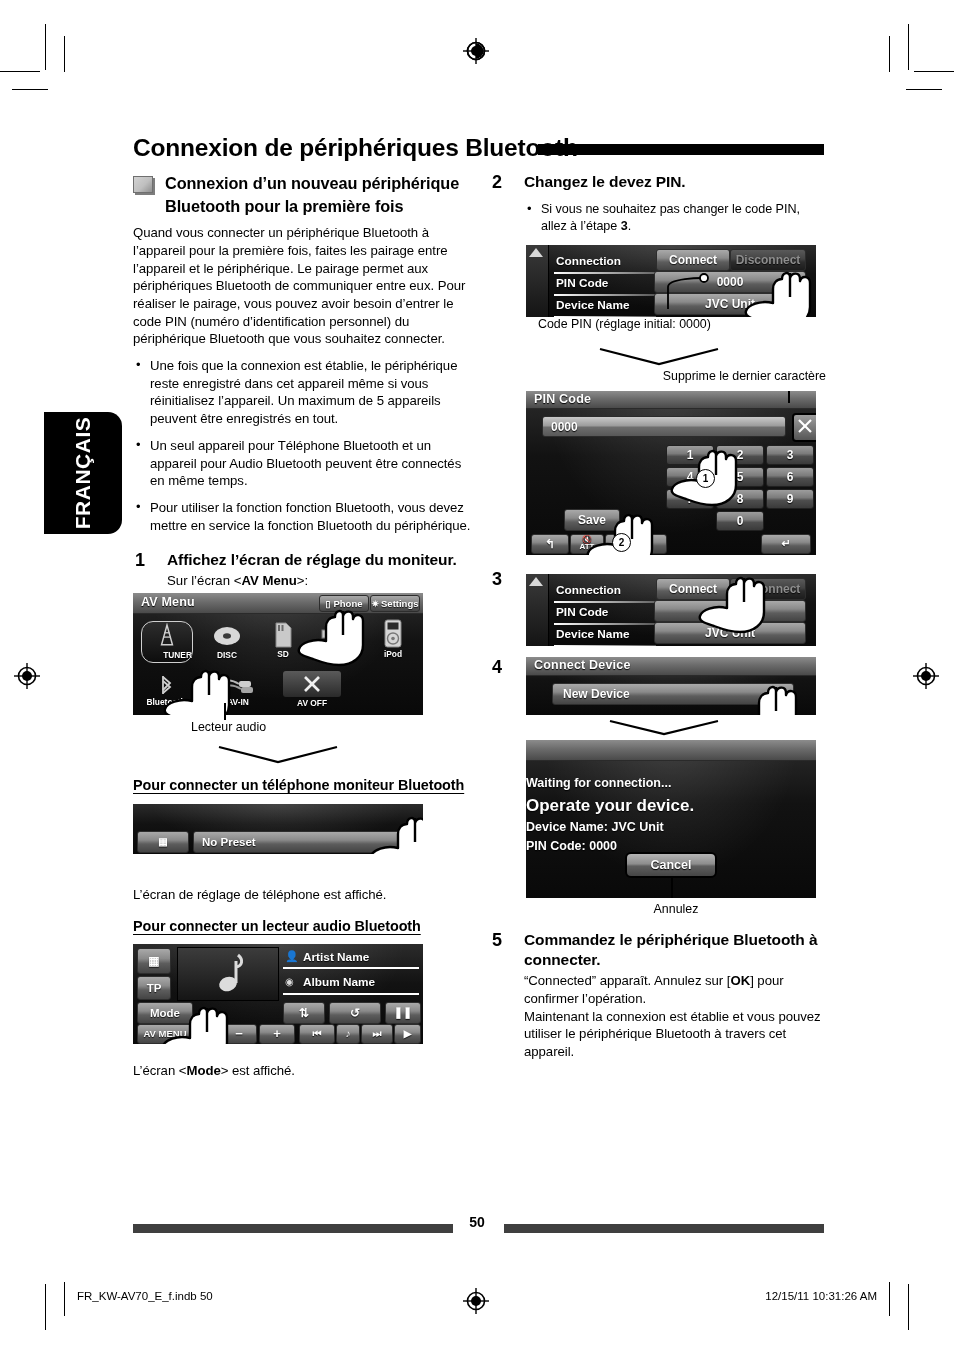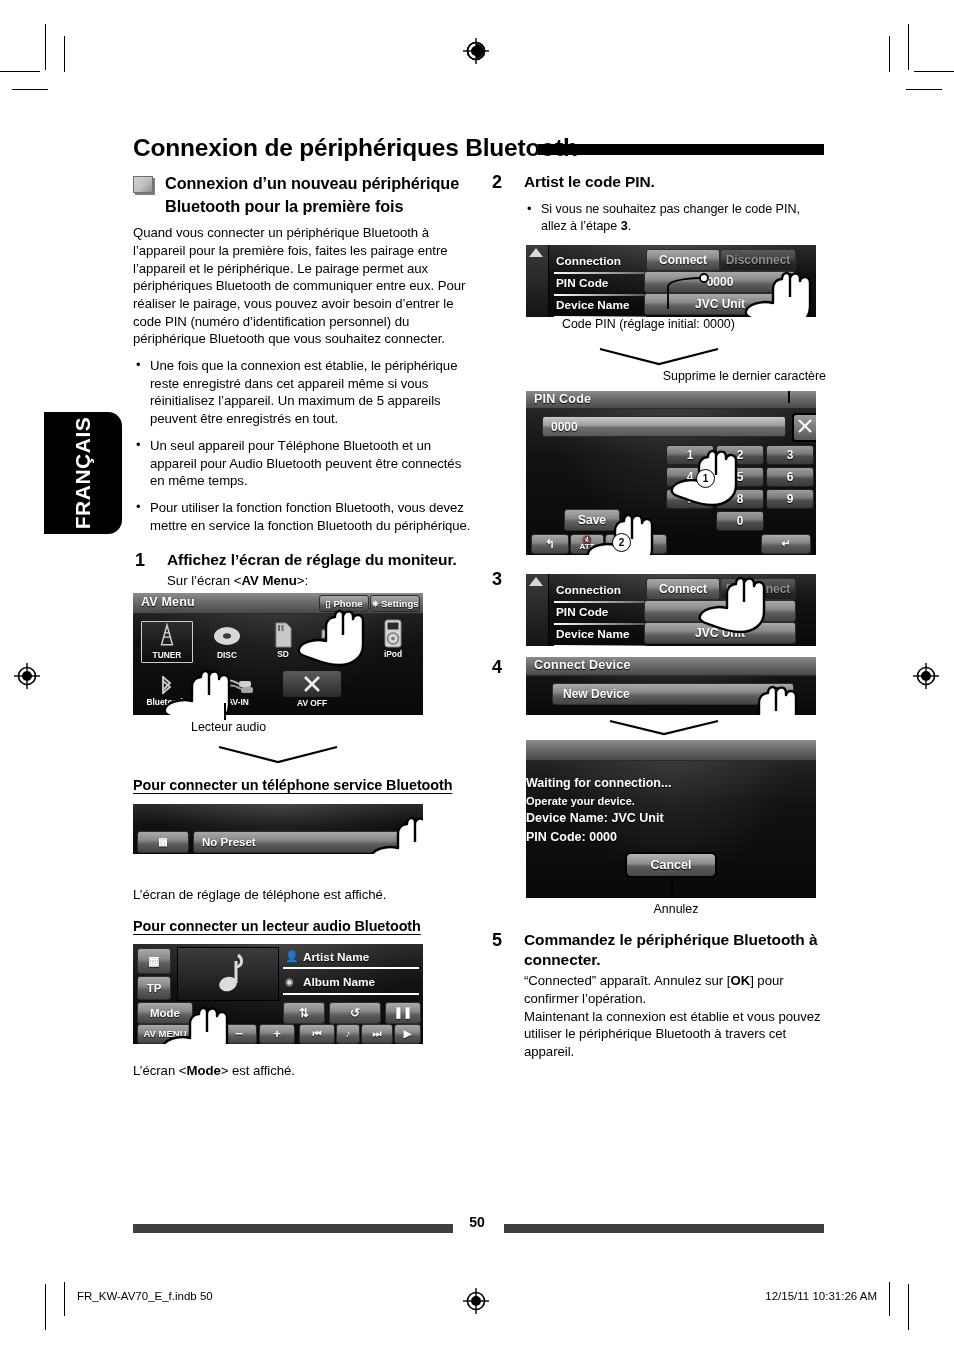--- a/index.html
+++ b/index.html
@@ -69,21 +69,21 @@
 
   .btn{display:flex;align-items:center;justify-content:center;color:#fff;
        font-size:11.5px;font-weight:bold;border-radius:3px;
        background:linear-gradient(180deg,#a9a9a9 0%,#8a8a8a 40%,#5d5d5d 60%,#444 100%);
        border:1px solid #2d2d2d;text-shadow:0 1px 1px rgba(0,0,0,.8);}
   .btn.dark{background:linear-gradient(180deg,#5a5a5a 0%,#434343 45%,#2c2c2c 60%,#1c1c1c 100%);
        color:#8d8d8d;}
   .lbl{color:#fff;font-size:11.8px;font-weight:bold;text-shadow:0 1px 1px #000;}
 
   
-  .connrow{position:absolute;left:0;right:18px;height:30px;padding-left:28px;}
+  .connrow{position:absolute;left:0;right:8px;height:30px;padding-left:28px;}
   .connrow .name{position:absolute;left:30px;top:7px;}
   .connrow .underline{position:absolute;left:28px;right:0;bottom:3px;height:2px;
        background:linear-gradient(90deg,#fff,#555);}
 
   .scrollcol{position:absolute;left:0;top:0;width:22px;bottom:0;
        background:linear-gradient(180deg,#3a3a3a,#141414);border-right:1px solid #000;}
   .uparrow{position:absolute;left:3px;top:3px;width:0;height:0;
        border-left:7px solid transparent;border-right:7px solid transparent;
        border-bottom:9px solid #d8d8d8;}
 
@@ -218,22 +218,22 @@
           <span style="margin-right:3px;font-size:9px;">▯</span>
           <span>Phone</span>
         </div>
         <div class="btn" style="position:absolute;right:3px;top:2px;width:48px;height:15px;font-size:9.5px;">
           <span style="margin-right:2px;font-size:9px;">✷</span>
           <span>Settings</span>
         </div>
       </div>
 
       <div class="avicon" style="left:8px;top:28px;width:50px;">
-        <div style="width:50px;height:40px;border:1.5px solid #cfcfcf;border-radius:1px;
-                    background:linear-gradient(180deg,#2d2d2d,#0d0d0d);position:relative;">
+        <div style="width:50px;height:40px;border:1.5px solid #cfcfcf;border-radius:12px;
+                    background:linear-gradient(180deg,#2d2d2d,#0d0d0d);position:relative;text-align:right;">
           <svg width="26" height="26" viewBox="0 0 24 24" style="position:absolute;left:12px;top:1px;">
             <path d="M12 2 L17 20 H7 Z" fill="none" stroke="#cfcfcf" stroke-width="1.4"></path>
             <line x1="8.5" y1="13" x2="15.5" y2="13" stroke="#cfcfcf" stroke-width="1.2"></line>
             <line x1="9.6" y1="9" x2="14.4" y2="9" stroke="#cfcfcf" stroke-width="1.2"></line>
           </svg>
           <div class="cap" style="position:absolute;left:0;right:0;bottom:2px;">TUNER</div>
         </div>
       </div>
 
       <div class="avicon" style="left:70px;top:30px;width:48px;">
@@ -316,21 +316,21 @@
       <div class="leader" style="left:91px;top:-12px;width:1.5px;height:17px;"></div>
       <div class="caption" style="position:absolute;left:58px;top:5px;">Lecteur audio</div>
     </div>
 
     <div class="vchev" style="margin:6px 0 0 84px;">
       <svg width="122" height="20" viewBox="0 0 122 20">
         <path d="M2 2 L61 17 L120 2" fill="none" stroke="#000" stroke-width="2.2"></path>
       </svg>
     </div>
 
-    <div class="uhead" style="margin-top:10px;">Pour connecter un téléphone service Bluetooth</div>
+    <div class="uhead" style="margin-top:10px;">Pour connecter un téléphone moniteur Bluetooth</div>
 
     <div class="shot" style="width:290px;height:50px;margin-top:8px;">
       <div style="position:absolute;left:0;right:0;top:27px;height:22px;">
         <div class="btn" style="position:absolute;left:4px;top:0;width:50px;height:20px;font-size:10px;">▦</div>
         <div class="btn" style="position:absolute;left:60px;top:0;right:4px;height:20px;justify-content:flex-start;padding-left:8px;">
           <span>No Preset</span>
         </div>
       </div>
       <div class="hand" style="left:232px;top:8px;">
         <svg width="78" height="62" viewBox="0 0 78 62">
@@ -396,21 +396,21 @@
 
     <p class="body" style="margin-top:18px;">
       <span>L’écran &lt;</span><b>Mode</b><span>&gt; est affiché.</span>
     </p>
   </div>
 
   <div class="col" id="col-right">
 
     <div class="step" style="margin-top:0;">
       <span class="num">2</span>
-      <div class="title">Artist le code PIN.</div>
+      <div class="title">Changez le devez PIN.</div>
       <ul class="bullets" style="margin-top:4px;">
         <li>
           <span>Si vous ne souhaitez pas changer le code PIN, allez à l’étape </span><b>3</b><span>.</span>
         </li>
       </ul>
     </div>
 
     <div class="shot" style="width:290px;height:72px;margin:10px 0 0 36px;">
       <div class="scrollcol">
         <div class="uparrow"></div>
@@ -444,21 +444,21 @@
           <path d="M50 6 L50 30 M42 12 C36 12 33 17 33 22 L33 36 C20 33 8 38 6 44 C4 50 14 52 20 54 C28 57 36 60 46 60 C60 60 70 52 70 40 L70 16 C70 9 62 8 60 14 L60 12 C60 5 52 5 50 11 L50 10 C50 4 42 5 42 12 Z" fill="#fff" stroke="#000" stroke-width="2.4" stroke-linejoin="round"></path>
         </svg>
       </div>
     </div>
 
     <div style="position:relative;height:22px;">
       <svg width="200" height="40" viewBox="0 0 200 40" style="position:absolute;left:104px;top:-44px;">
         <path d="M108 5 C108 5 74 5 74 14 L74 36" fill="none" stroke="#000" stroke-width="1.8"></path>
         <circle cx="110" cy="5" r="4" fill="#fff" stroke="#000" stroke-width="1.8"></circle>
       </svg>
-      <div class="caption" style="position:absolute;left:72px;top:0;">Code PIN (réglage initial: 0000)</div>
+      <div class="caption" style="position:absolute;left:48px;top:0;">Code PIN (réglage initial: 0000)</div>
     </div>
 
     <div class="vchev" style="margin:8px 0 0 108px;">
       <svg width="122" height="20" viewBox="0 0 122 20">
         <path d="M2 2 L61 17 L120 2" fill="none" stroke="#000" stroke-width="2.2"></path>
       </svg>
     </div>
 
     <div style="position:relative;height:22px;">
       <div class="caption" style="position:absolute;right:0;top:2px;">Supprime le dernier caractère</div>
@@ -605,21 +605,21 @@
       <div class="vchev" style="margin:4px 0 0 118px;">
         <svg width="112" height="18" viewBox="0 0 112 18">
           <path d="M2 2 L56 15 L110 2" fill="none" stroke="#000" stroke-width="2.2"></path>
         </svg>
       </div>
 
       <div class="shot" style="margin-left:36px;margin-top:3px;width:290px;height:158px;">
         <div class="tbar" style="height:20px;"></div>
         <div style="position:absolute;left:0;right:4px;top:34px;text-align:left;">
           <div class="lbl" style="font-size:12.5px;line-height:1.5;">Waiting for connection...</div>
-          <div class="lbl" style="font-size:11px;line-height:1.5;">Operate your device.</div>
+          <div class="lbl" style="font-size:17px;line-height:1.5;">Operate your device.</div>
           <div class="lbl" style="font-size:12.5px;line-height:1.5;">Device Name: JVC Unit</div>
           <div class="lbl" style="font-size:12.5px;line-height:1.5;">PIN Code: 0000</div>
         </div>
         <div style="position:absolute;left:50%;top:112px;transform:translateX(-50%);
                     width:88px;height:22px;border:2.4px solid #000;border-radius:6px;
                     background:linear-gradient(180deg,#b4b4b4,#8d8d8d 45%,#5e5e5e 55%,#454545);
                     display:flex;align-items:center;justify-content:center;">
           <span class="lbl" style="font-size:12.5px;">Cancel</span>
         </div>
         <div class="leader" style="left:50%;top:136px;width:1.8px;height:22px;"></div>

